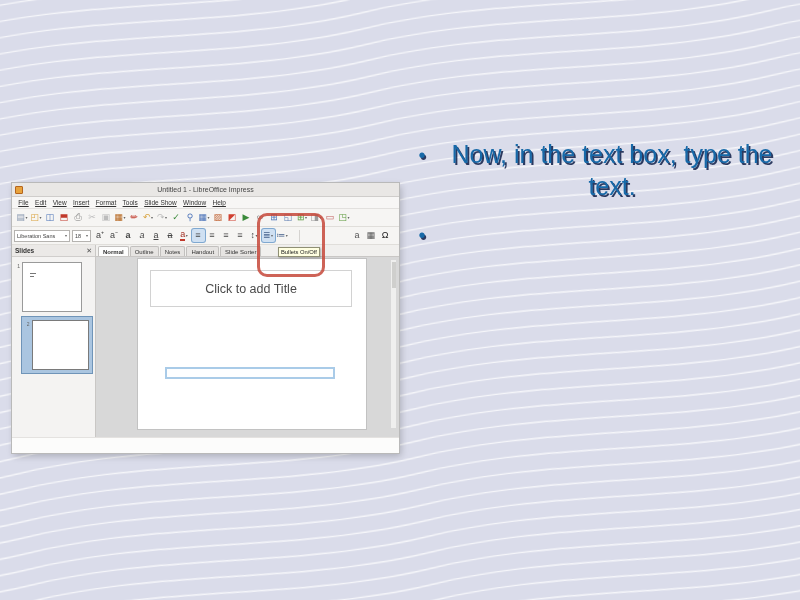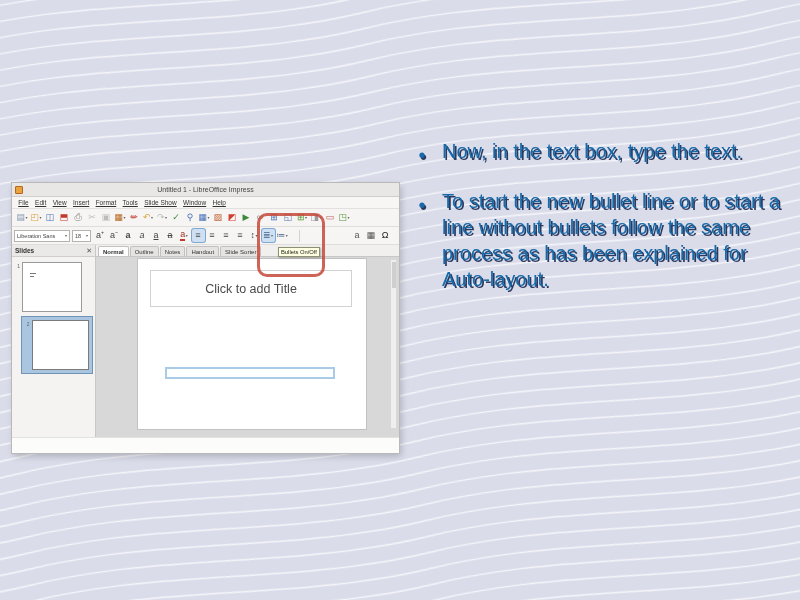--- a/index.html
+++ b/index.html
@@ -15,22 +15,22 @@
     color:#f2930c;
     text-shadow:2px 2px 0 #34344e, 3px 3px 3px rgba(0,0,0,.35);
     letter-spacing:-0.5px;
   }
 
   
   .bullets { position:absolute; left:402px; top:138px; width:390px; list-style:none; }
   .bullets li { display:flex; margin-bottom:16px; }
   .bullets .dot { width:40px; text-align:center; font-size:20px; line-height:34px;
     color:#1769a8; text-shadow:1.5px 1.5px 0 rgba(12,28,70,.85); flex:0 0 40px; }
-  .bullets .btxt { font-size:20px; line-height:26px; color:#1769a8;
-    text-shadow:1.8px 1.8px 0 rgba(12,28,70,.85); width:340px; }
+  .bullets .btxt { font-size:25px; line-height:32px; color:#1769a8;
+    text-shadow:1.8px 1.8px 0 rgba(12,28,70,.85); width:340px;text-align:center; }
 
   
   .shot { position:absolute; left:12px; top:183px; width:387px; height:270px;
     background:#fff; box-shadow:0 0 0 1px #b9b9b9, 2px 3px 7px rgba(0,0,0,.22);
     font-size:7px; color:#333; }
   .titlebar { height:14px; background:#e9e7e5; border-bottom:1px solid #cfcdcb;
     display:flex; align-items:center; position:relative; }
   .app-ico { width:8px; height:8px; margin-left:3px; background:#e8a33d;
     border:1px solid #b5651d; border-radius:1px; }
   .wtitle { position:absolute; left:0; right:0; text-align:center; font-size:7px; color:#444; }
@@ -114,21 +114,20 @@
 
 
   <ul class="bullets">
 
   <li>
         <span class="dot">•</span>
         <span class="btxt">Now, in the text box, type the text.</span>
       </li>
       <li>
         <span class="dot">•</span>
-        <span class="btxt">To start the new bullet line or to start a line without bullets follow the same process as has been explained for Auto-layout.</span>
       </li>
     </ul>
 
   <div class="shot">
 
     <div class="titlebar">
       <span class="app-ico"></span>
       <span class="wtitle">Untitled 1 - LibreOffice Impress</span>
     </div>
 

